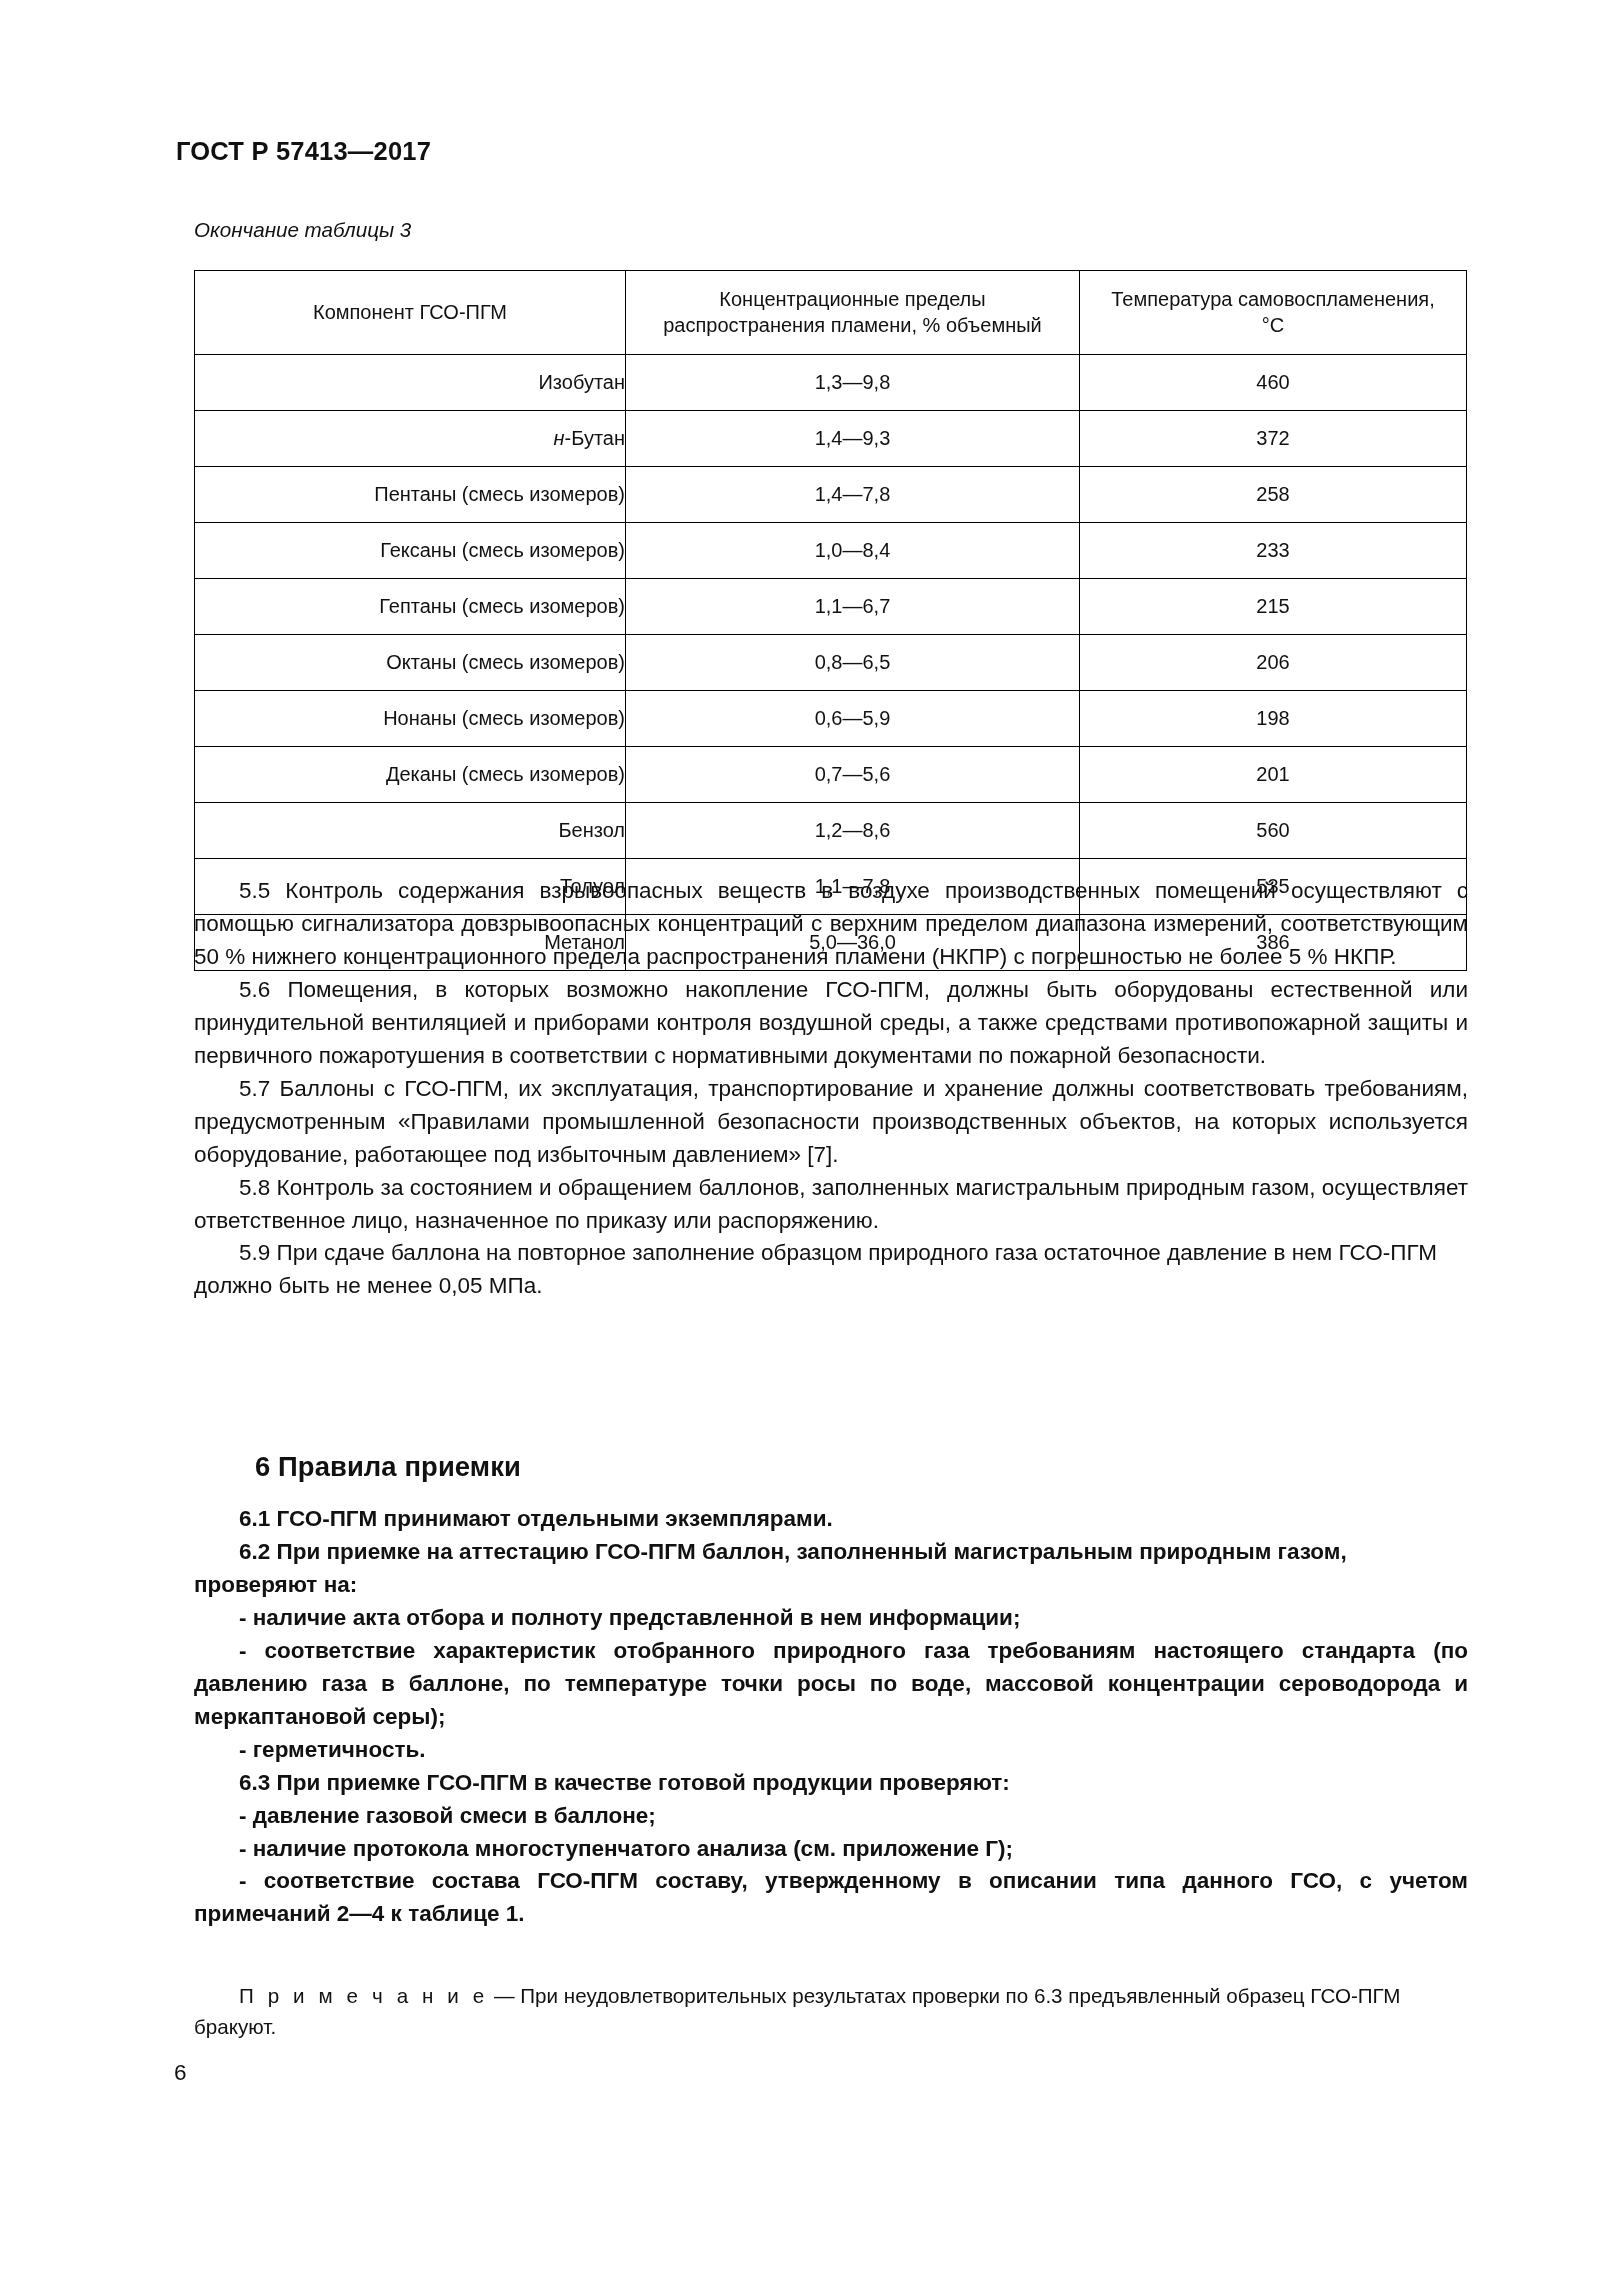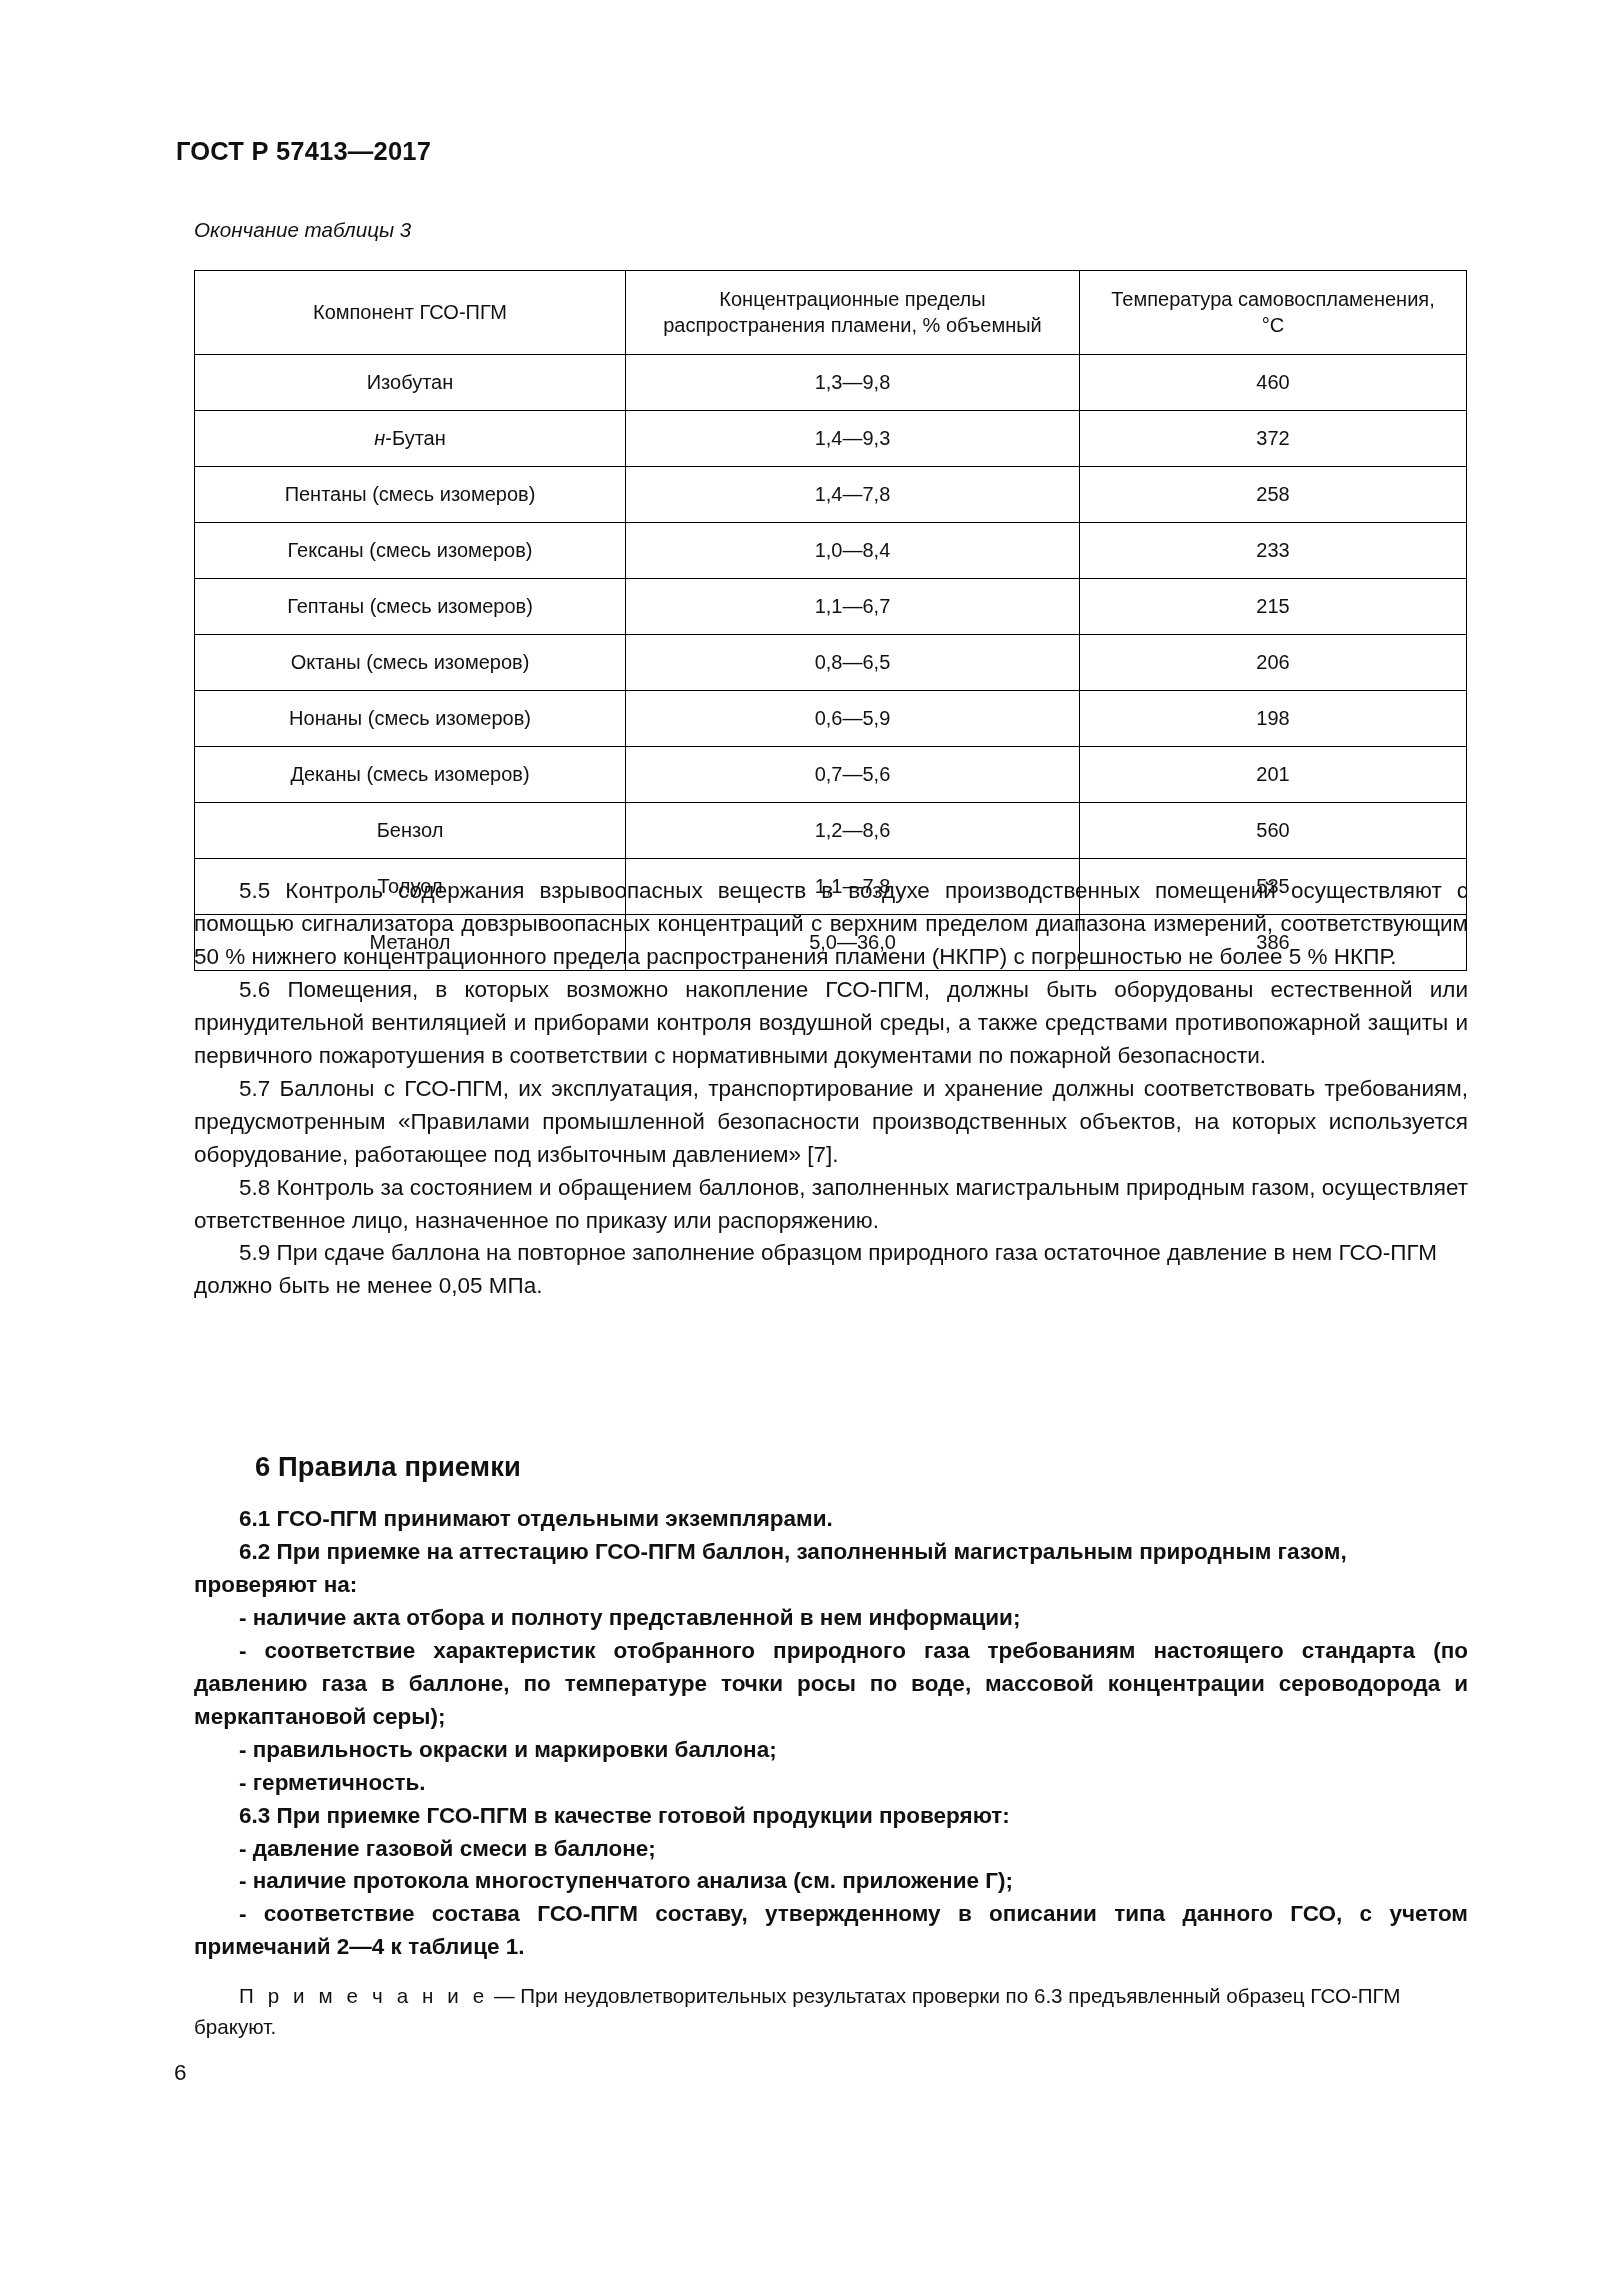--- a/index.html
+++ b/index.html
@@ -69,21 +69,21 @@
     height: 71px;
     font-weight: normal;
     text-align: center;
     line-height: 1.32;
     padding: 5.9px 7.8px;
   }
   .gost-table tbody td {
     height: 55px;
   }
   .cell-name {
-    text-align: center;
+    text-align: right;
     padding-left: 21.6px;
   }
   .cell-center {
     text-align: center;
   }
   .ital {
     font-style: italic;
   }
 
   
@@ -228,21 +228,20 @@
 
   <div class="body-block" style="top:1431px;">
     <h2 class="section-heading">6  Правила приемки</h2>
   </div>
 
   <div class="body-block" style="top:1503px;font-weight:bold;">
     <p class="para no-just">6.1  ГСО-ПГМ принимают отдельными экземплярами.</p>
     <p class="para no-just">6.2  При приемке на аттестацию ГСО-ПГМ баллон, заполненный магистральным природным газом, проверяют на:</p>
     <p class="dash no-just">- наличие акта отбора и полноту представленной в нем информации;</p>
     <p class="dash">- соответствие характеристик отобранного природного газа требованиям настоящего стандарта (по давлению газа в баллоне, по температуре точки росы по воде, массовой концентрации сероводорода и меркаптановой серы);</p>
-    <p class="dash no-just">- правильность окраски и маркировки баллона;</p>
     <p class="dash no-just">- герметичность.</p>
     <p class="para no-just">6.3  При приемке ГСО-ПГМ в качестве готовой продукции проверяют:</p>
     <p class="dash no-just">- давление газовой смеси в баллоне;</p>
     <p class="dash no-just">- наличие протокола многоступенчатого анализа (см. приложение Г);</p>
     <p class="dash">- соответствие состава ГСО-ПГМ составу, утвержденному в описании типа данного ГСО, с учетом примечаний 2—4 к таблице 1.</p>
   </div>
 
   <div class="body-block" style="top:1981px; font-size:20.6px; line-height:1.5;">
     <p class="para no-just"><span class="note-label">П р и м е ч а н и е</span><span>  — При неудовлетворительных результатах проверки по 6.3 предъявленный образец ГСО-ПГМ бракуют.</span></p>
   </div>

